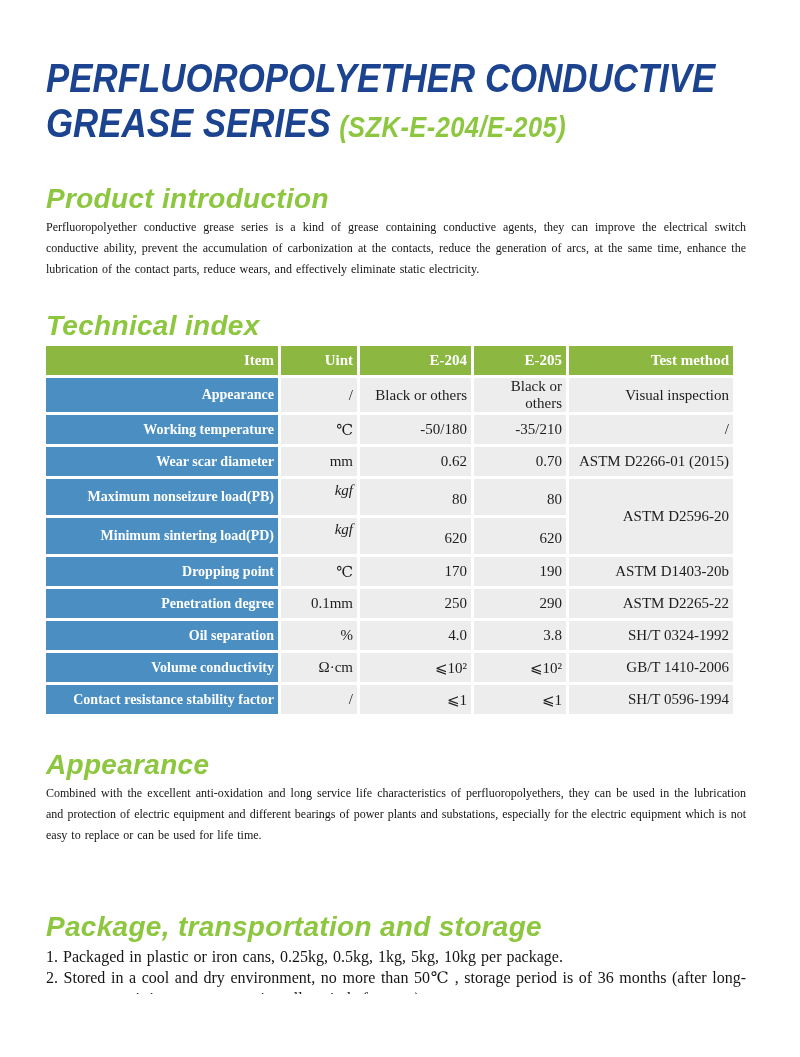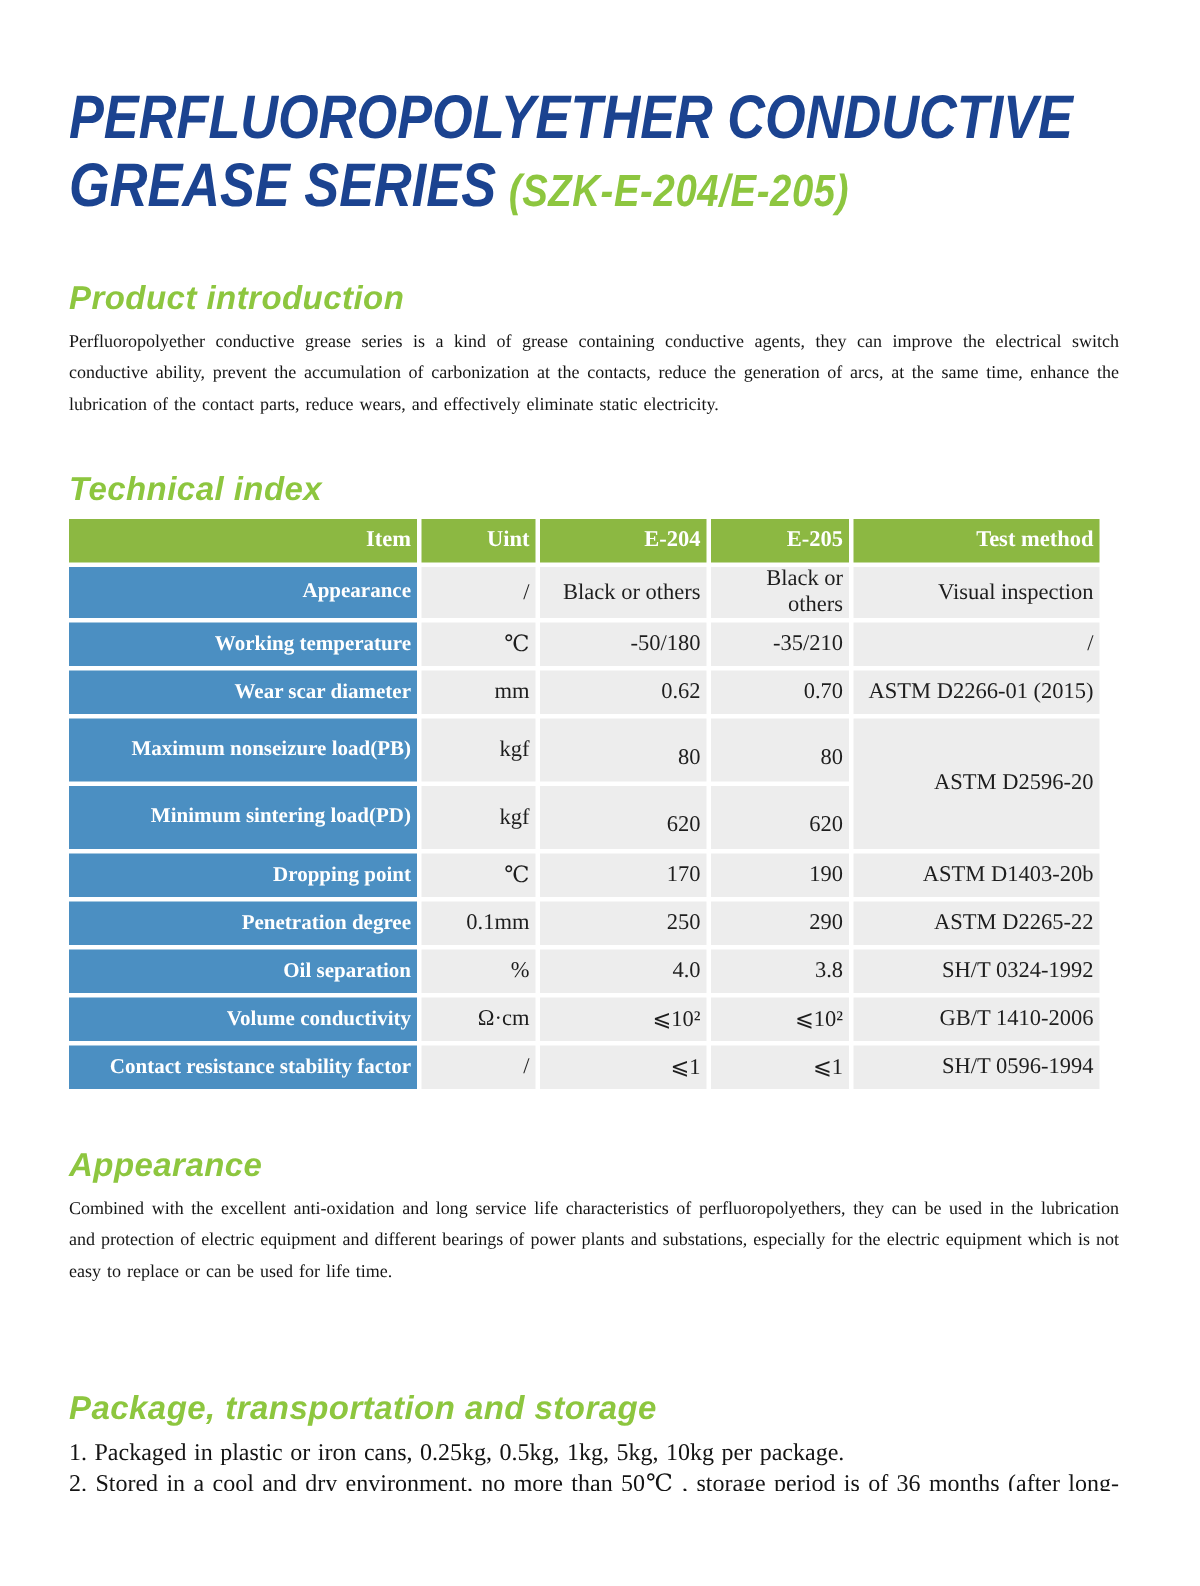--- a/index.html
+++ b/index.html
@@ -22,21 +22,21 @@
   }
   .title-code {
     color:#8dc63f; font-size:30px; font-weight:600;
     margin-left:10px; letter-spacing:0.5px;
   }
 
   
   .section-heading {
     font-family:"Liberation Sans","DejaVu Sans",sans-serif;
     font-weight:bold; font-style:italic;
-    color:#8dc63f; font-size:22px; line-height:26px;
+    color:#8dc63f; font-size:28px; line-height:26px;
     letter-spacing:0.3px;
   }
   .h-intro { margin-top:40px; }
   .h-tech  { margin-top:33px; }
   .h-app   { margin-top:35px; }
   .h-pkg   { margin-top:68px; }
 
   
   .para {
     margin-top:5px; font-size:12px; line-height:21px;
@@ -59,21 +59,21 @@
     height:29px; padding:0 4px; text-align:right; vertical-align:middle;
     overflow:hidden;
   }
   .tech-table th.head {
     background:#8cb842; color:#ffffff; font-weight:bold; font-size:15px;
   }
   .tech-table td.label {
     background:#4b8fc2; color:#ffffff; font-weight:bold; font-size:14px;
   }
   .tech-table td.cell { background:#ededed; color:#1d1d1d; }
-  .tech-table td.vtop { vertical-align:top; padding-top:13px; }
+  .tech-table td.vtop { vertical-align:top; padding-top:3px;font-style:italic; }
   .tech-table td.vlow { vertical-align:bottom; padding-bottom:7px;margin-left:25px; }
 
   
   .pkg-list { margin-top:6px; font-size:16px; line-height:21px; text-align:justify; word-spacing:1px; }
 </style>
 </head>
 <body>
 
 <div class="page">
   <div class="content">

